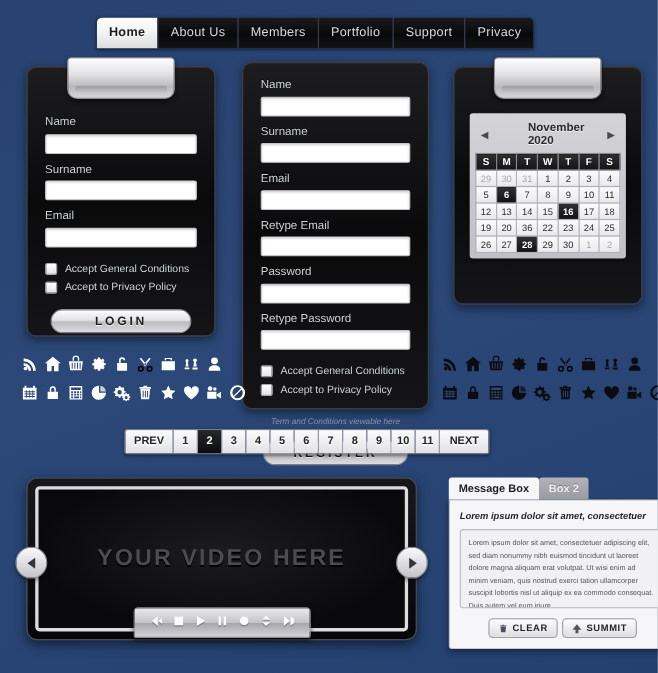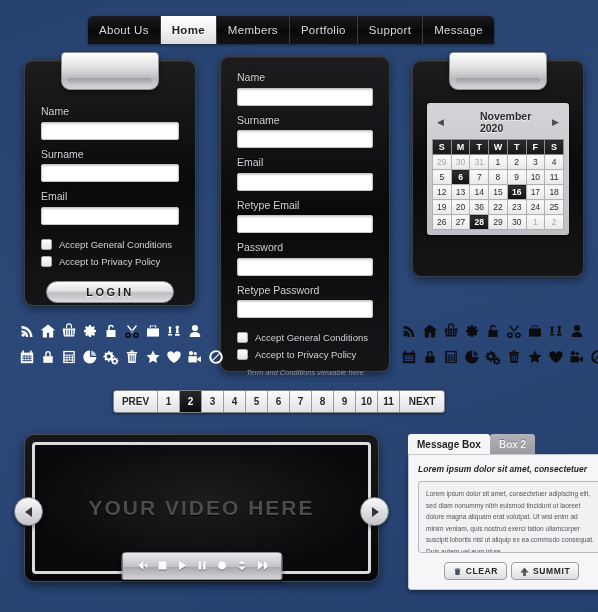--- a/index.html
+++ b/index.html
@@ -84,21 +84,21 @@
   .cb-row { display: flex; align-items: flex-end; margin-top: 6px; cursor: pointer; }
   .cb-box {
     width: 11px; height: 11px; border-radius: 2px;
     background: linear-gradient(180deg, #fff, #e4e4e6);
     border: 1px solid #a9a9ae; margin-right: 7px; flex: none;
   }
   .cb-label { color: #cfd3d8; font-size: 9.5px; }
 
   .terms-note {
     color: #8d9098; font-size: 7.5px; font-style: italic;
-    text-align: center; margin-top: 8px;
+    text-align: center; margin-top: 18px;
   }
 
   .big-btn {
     display: block; margin: 14px auto 0;
     width: 128px; height: 22px;
     border-radius: 11px; border: 1px solid #8c8c92;
     background: linear-gradient(180deg, #fcfcfc 0%, #e3e3e5 45%, #bcbcc1 55%, #dddde1 100%);
     color: #1c1c1e; font-size: 11px; font-weight: bold; letter-spacing: 2.5px;
     text-shadow: 0 1px 0 rgba(255,255,255,.8);
     cursor: pointer;
@@ -252,26 +252,26 @@
     font-size: 8.5px; font-weight: bold; color: #26262a;
     letter-spacing: .6px; cursor: pointer;
     font-family: "Liberation Sans", sans-serif;
   }
   .mb-btn svg { width: 9px; height: 9px; fill: #55555c; }
 </style>
 </head>
 <body>
 
 <div class="nav" id="nav-bar">
+    <div class="nav-item active">Home</div>
     <div class="nav-item">About Us</div>
-    <div class="nav-item active">Home</div>
     <div class="nav-item">Members</div>
     <div class="nav-item">Portfolio</div>
     <div class="nav-item">Support</div>
-    <div class="nav-item">Message</div>
+    <div class="nav-item">Privacy</div>
   </div>
 
 <div class="clipboard" id="panel-login">
   <div class="clip"></div>
   <div class="form-body" id="login-form"><div class="field-label">Name</div><input class="field-input" type="text" placeholder="" style=""><div class="field-label">Surname</div><input class="field-input" type="text" placeholder="" style=""><div class="field-label">Email</div><input class="field-input" type="text" placeholder="" style=""><div class="cb-row">
         <span class="cb-box"></span>
         <span class="cb-label">Accept General Conditions</span>
       </div><div class="cb-row">
         <span class="cb-box"></span>
         <span class="cb-label">Accept to Privacy Policy</span>

